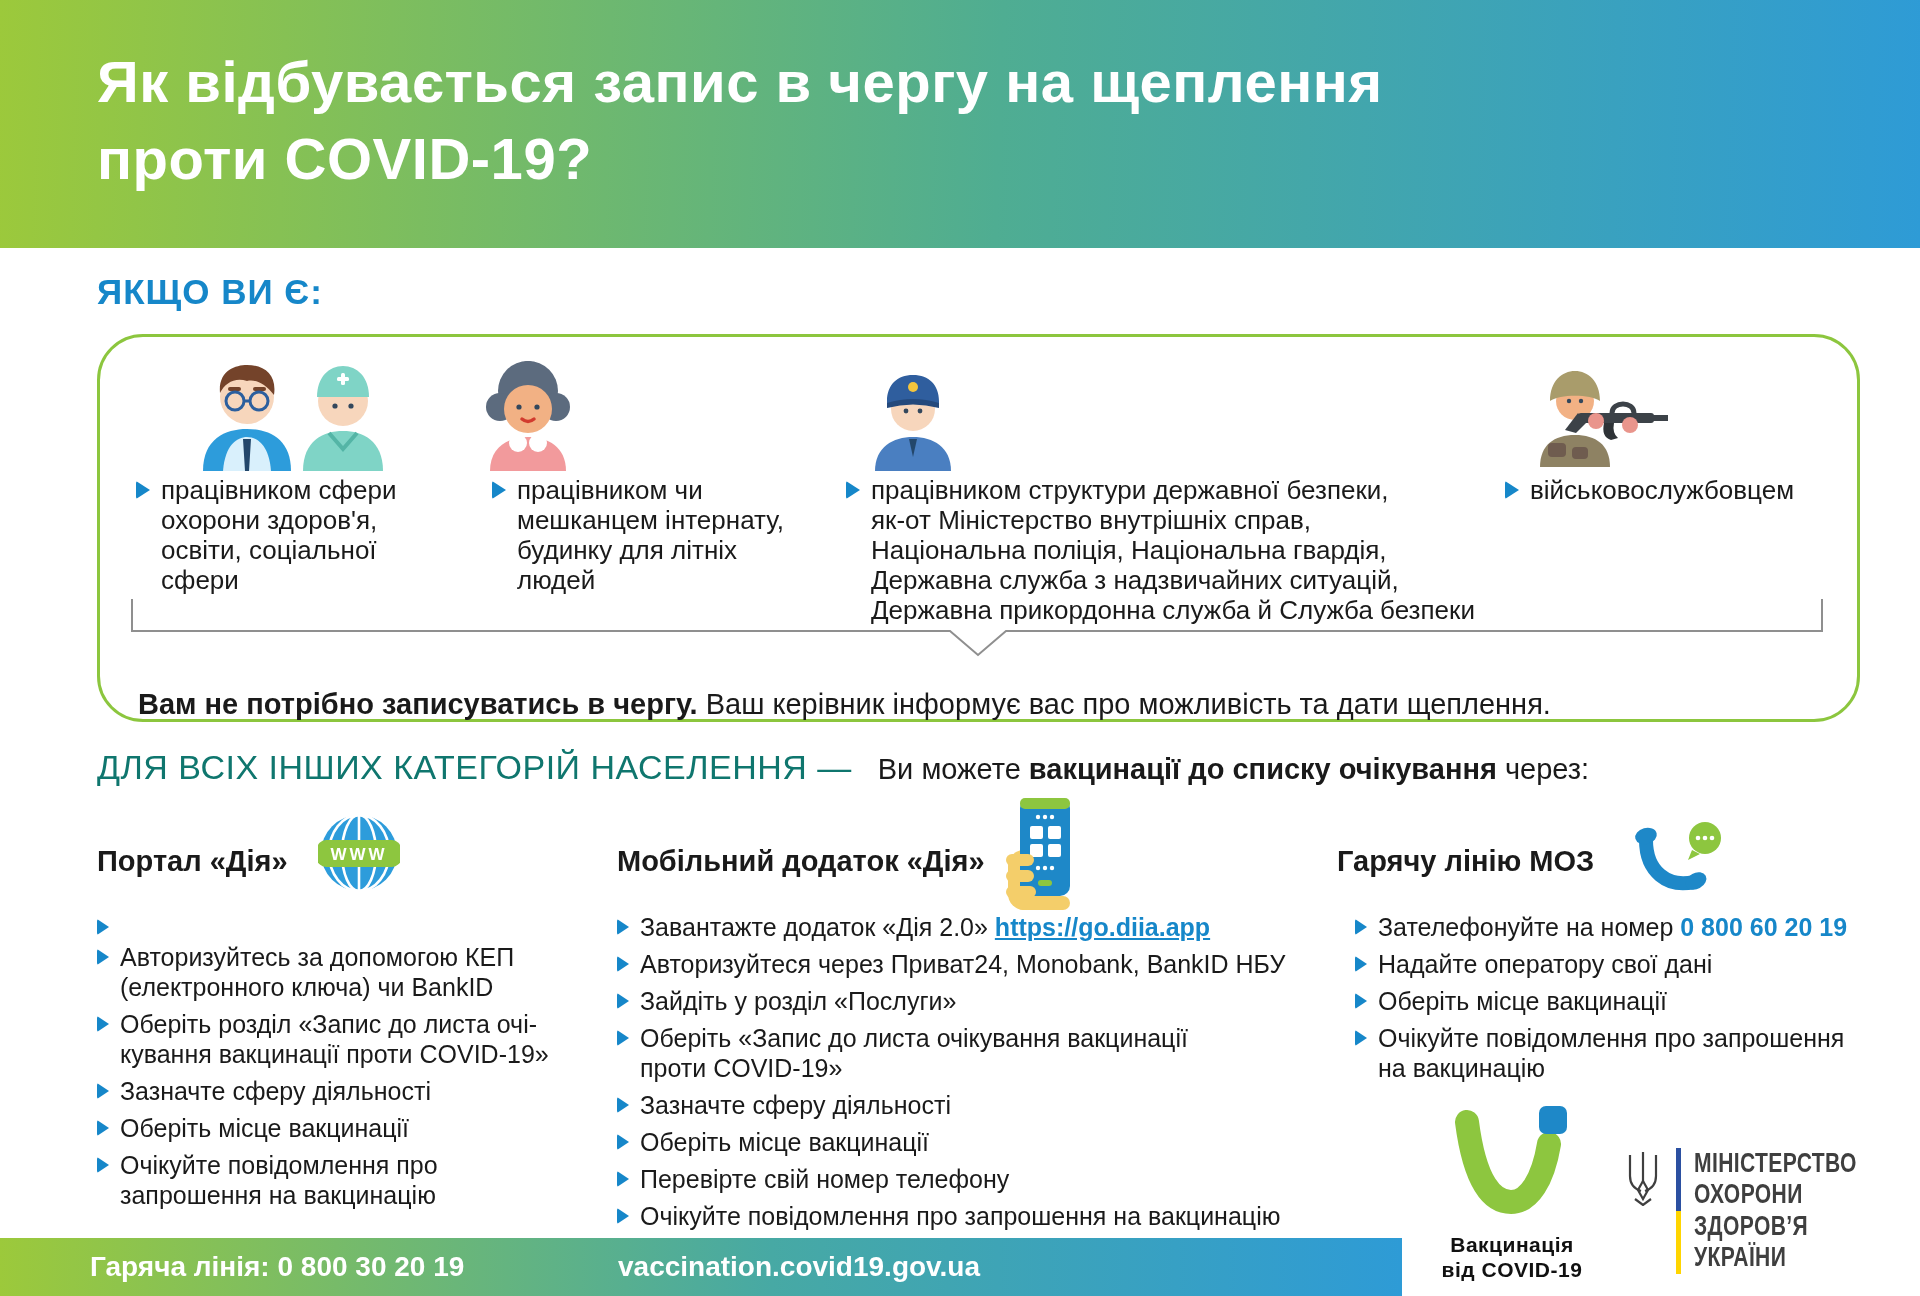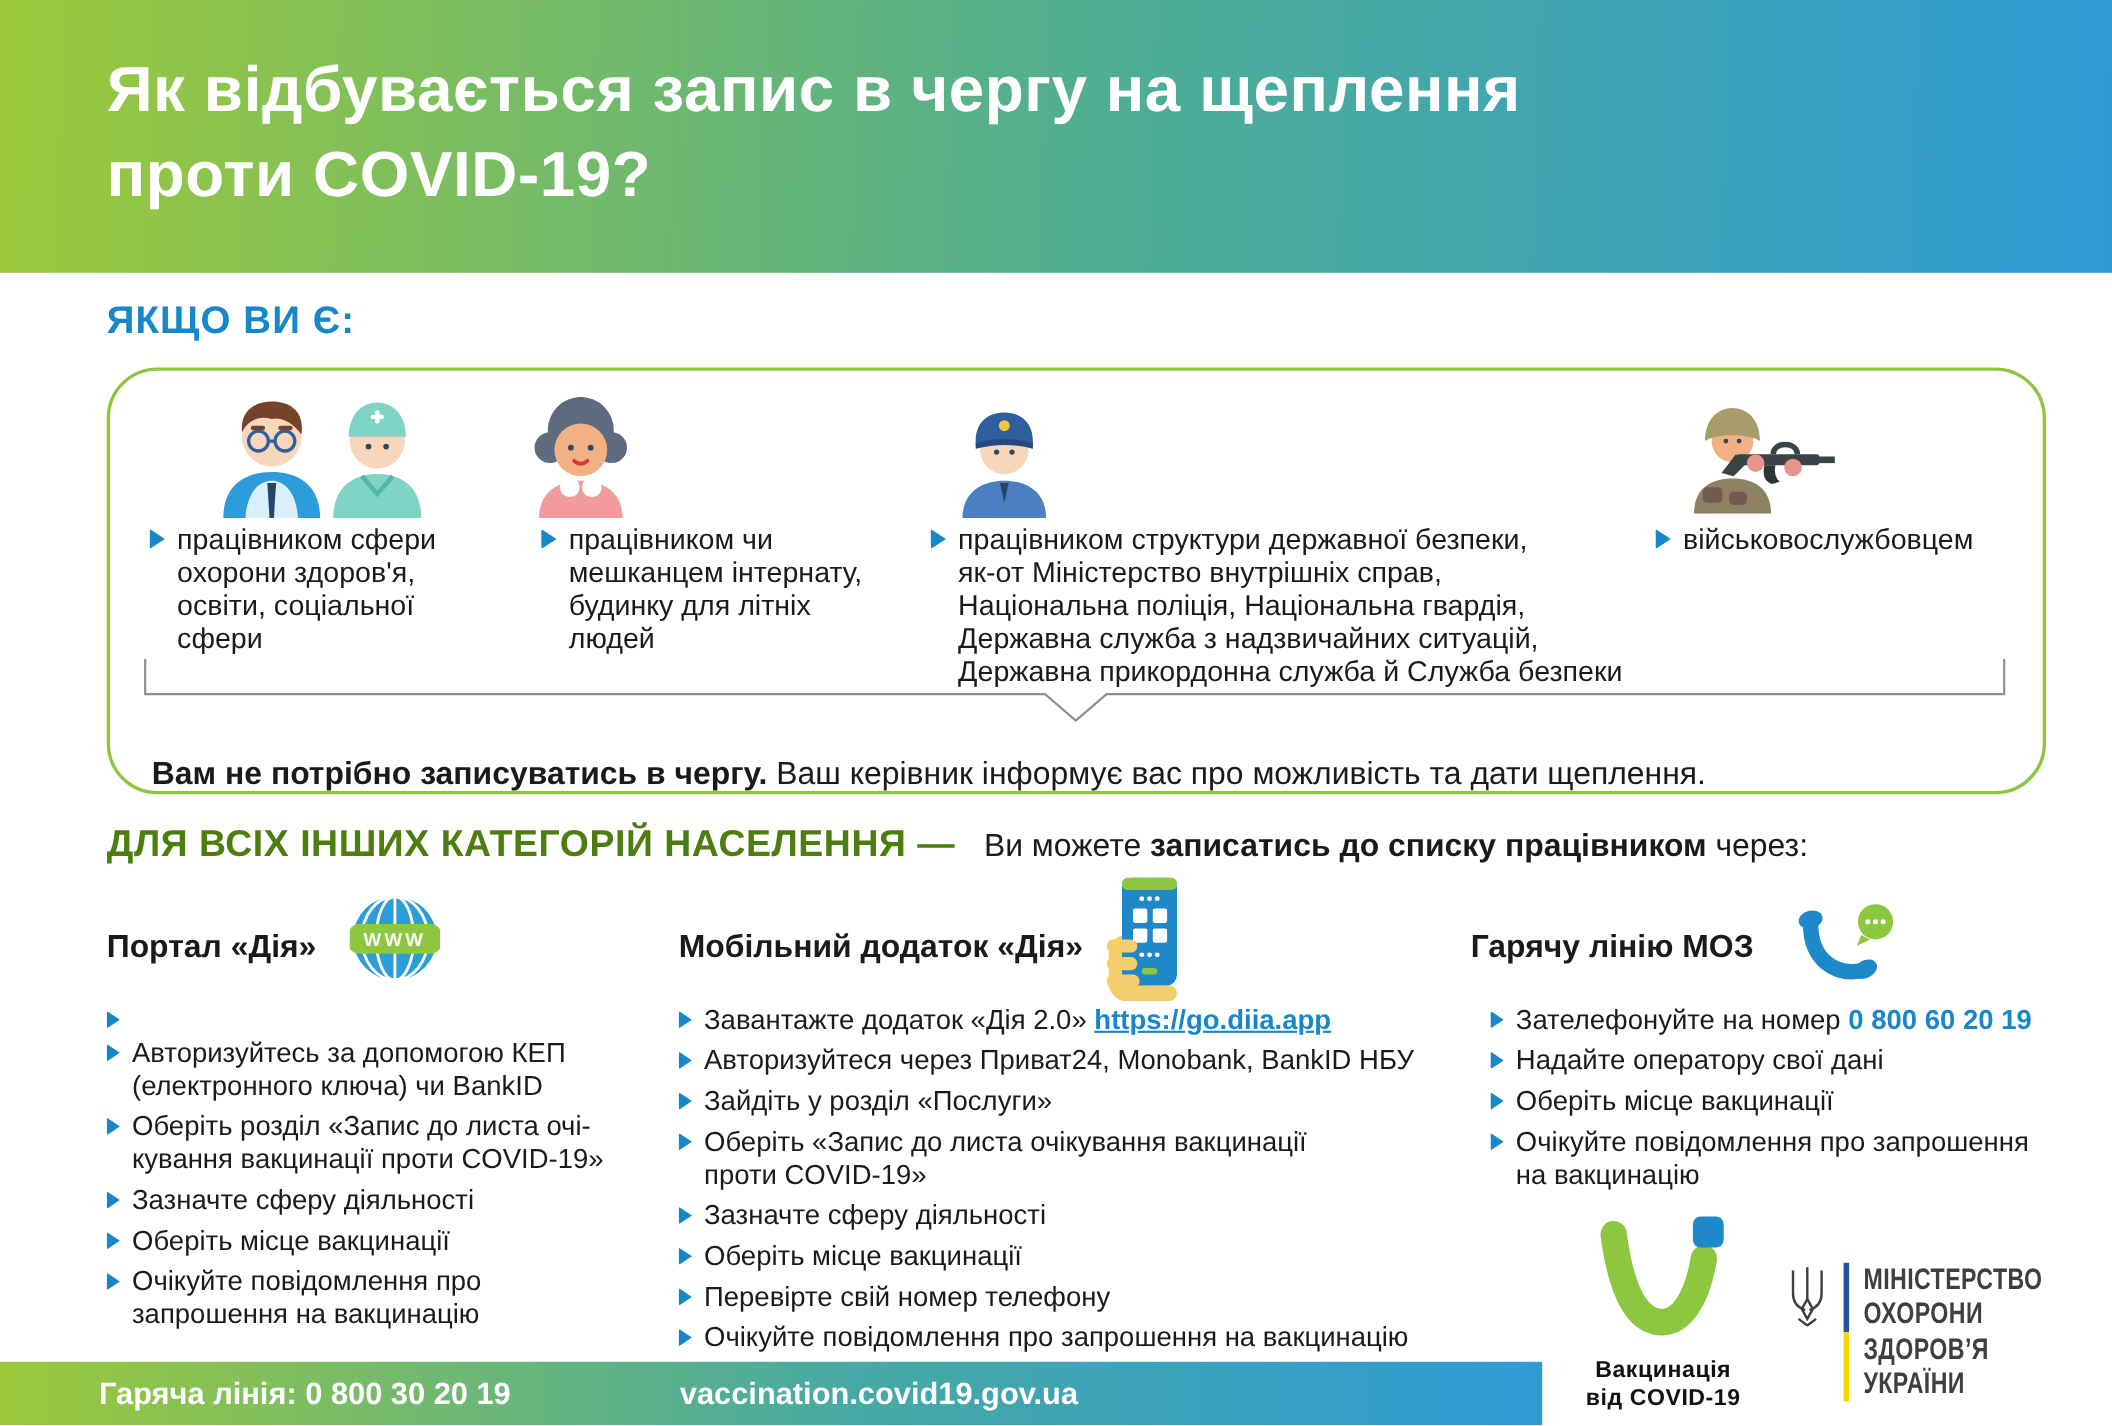--- a/index.html
+++ b/index.html
@@ -20,21 +20,21 @@
   .cat-label{font-size:26px;line-height:30px;white-space:pre-line;}
   .tri{width:0;height:0;border-left:14px solid #1687c9;border-top:9px solid transparent;
        border-bottom:9px solid transparent;flex:none;margin-top:6px;border-radius:2px;}
   .cat-icon{position:absolute;}
   .bracket{position:absolute;left:0;top:0;pointer-events:none;}
   .note{position:absolute;left:38px;top:322px;font-size:29px;white-space:nowrap;}
   .note b{font-weight:bold;}
 
   
   .sec2{left:97px;top:748px;display:flex;align-items:baseline;gap:26px;white-space:nowrap;}
-  .sec2-blue{color:#4d7c0f;font-weight:bold;font-size:34px;letter-spacing:.5px;}
+  .sec2-blue{color:#0f766e;font-weight:normal;font-size:34px;letter-spacing:.5px;}
   .sec2-sub{font-size:29px;}
   .sec2-sub b{font-weight:bold;}
 
   .col-title{font-weight:bold;font-size:29px;white-space:nowrap;}
   .steps{position:absolute;display:flex;flex-direction:column;gap:7px;font-size:25px;line-height:30px;}
   .step{display:flex;gap:11px;}
   .step .tri{border-left-width:12px;border-top-width:8px;border-bottom-width:8px;margin-top:7px;}
   .step-text{white-space:pre-line;}
   .lnk{color:#1687c9;font-weight:bold;text-decoration:underline;cursor:pointer;}
   .phone-num{color:#1687c9;font-weight:bold;}
@@ -161,21 +161,21 @@
       <path d="M32,262 L32,294 L850,294 L878,318 L906,294 L1722,294 L1722,262" fill="none" stroke="#8f8f8f" stroke-width="2"></path>
     </svg>
 
     <p class="note">
       <b>Вам не потрібно записуватись в чергу.</b><span> Ваш керівник інформує вас про можливість та дати щеплення.</span>
     </p>
   </div>
 
   <div class="abs sec2">
     <span class="sec2-blue">ДЛЯ ВСІХ ІНШИХ КАТЕГОРІЙ НАСЕЛЕННЯ —</span>
-    <span class="sec2-sub"><span>Ви можете </span><b>записатись до списку працівником</b><span> через:</span></span>
+    <span class="sec2-sub"><span>Ви можете </span><b>вакцинації до списку очікування</b><span> через:</span></span>
   </div>
 
   <div class="abs col-title" style="left:97px;top:845px">Портал «Дія»</div>
   <div class="abs col-title" style="left:617px;top:845px">Мобільний додаток «Дія»</div>
   <div class="abs col-title" style="left:1337px;top:845px">Гарячу лінію МОЗ</div>
 
   <svg class="abs" style="left:318px;top:812px" width="82" height="82" viewBox="0 0 82 82">
     <circle cx="41" cy="41" r="38" fill="#2d9cdb"></circle>
     <ellipse cx="41" cy="41" rx="17" ry="38" fill="none" stroke="#fff" stroke-width="2.6"></ellipse>
     <ellipse cx="41" cy="41" rx="30" ry="38" fill="none" stroke="#fff" stroke-width="2.6"></ellipse>

